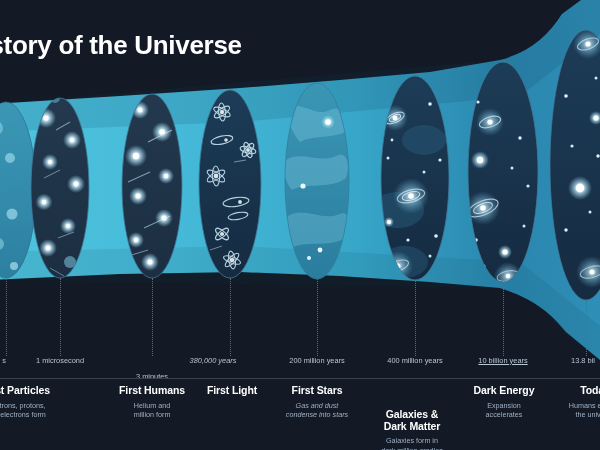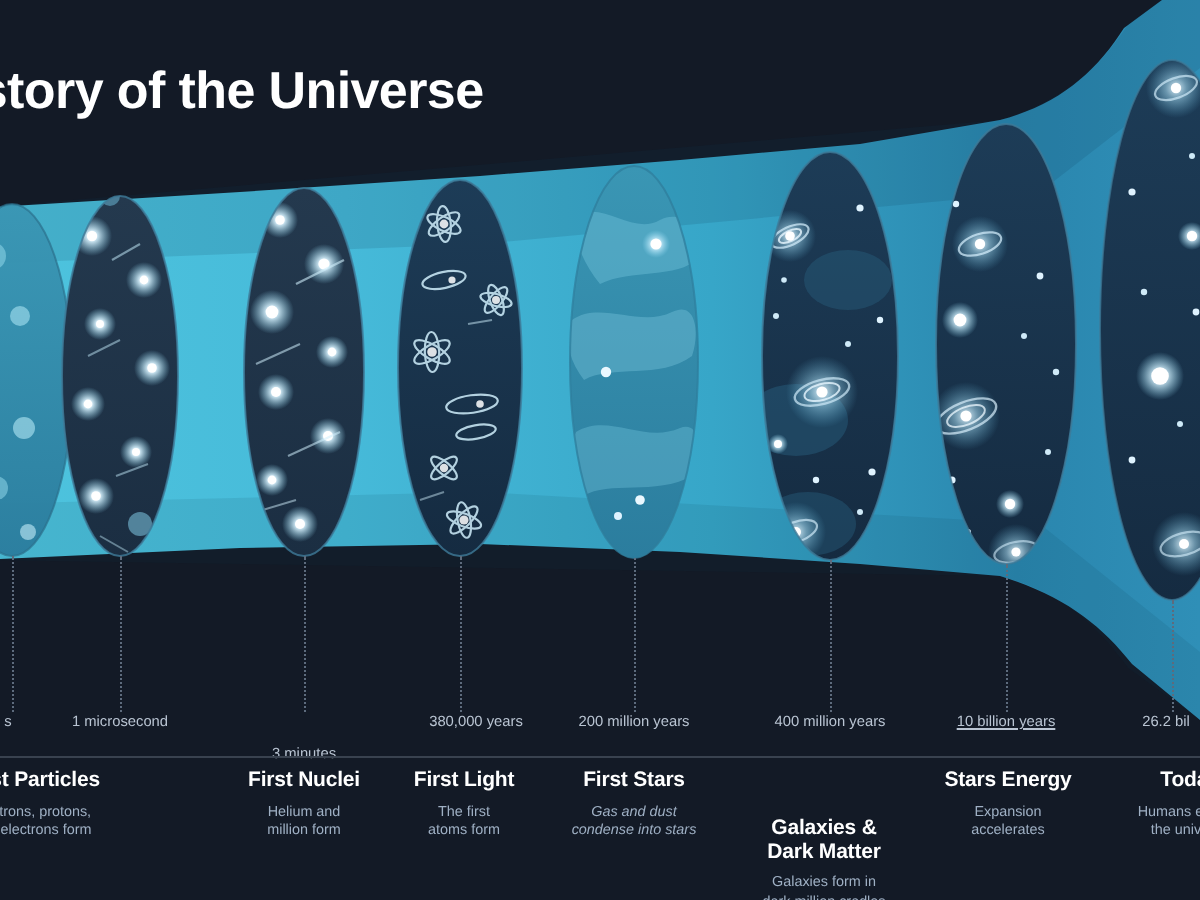--- a/index.html
+++ b/index.html
@@ -360,64 +360,62 @@
   <div class="connector" style="left:415px;top:280px;height:76px;"></div>
   <div class="connector" style="left:503px;top:282px;height:74px;"></div>
   <div class="connector" style="left:586px;top:300px;height:56px;"></div>
 
   <div class="title">History of the Universe</div>
 
   <div class="timerow">
     <div class="timelabel" style="left:4px;">s</div>
     <div class="timelabel" style="left:60px;">1 microsecond</div>
     <div class="timelabel" style="left:152px;margin-top:16px;">3 minutes</div>
-    <div class="timelabel" style="left:238px;">380,000 years</div>
+    <div class="timelabel" style="left:213px;font-style:italic;">380,000 years</div>
     <div class="timelabel" style="left:317px;">200 million years</div>
     <div class="timelabel" style="left:415px;">400 million years</div>
     <div class="timelabel" style="left:503px;text-decoration:underline;">10 billion years</div>
-    <div class="timelabel" style="left:583px;">26.2 bil</div>
+    <div class="timelabel" style="left:583px;">13.8 bil</div>
   </div>
 
   <div class="divider"></div>
 
   <div class="cards">
 
     <div class="card" style="left:-44px;width:120px;">
       <div class="h">First Particles</div>
       <div class="d" style="white-space:pre-line;">Neutrons, protons,
 and electrons form</div>
     </div>
 
     <div class="card" style="left:104px;width:96px;">
-      <div class="h">First Nuclei</div>
+      <div class="h">First Humans</div>
       <div class="d" style="white-space:pre-line;">Helium and
 million form</div>
     </div>
 
     <div class="card" style="left:186px;width:92px;">
       <div class="h">First Light</div>
-      <div class="d" style="white-space:pre-line;">The first
-atoms form</div>
     </div>
 
     <div class="card" style="left:262px;width:110px;">
       <div class="h">First Stars</div>
       <div class="d" style="white-space:pre-line;font-style:italic;">Gas and dust
 condense into stars</div>
     </div>
 
     <div class="card" style="left:358px;width:108px;margin-top:24px;">
       <div class="h two" style="white-space:pre-line;">Galaxies &amp;
 Dark Matter</div>
       <div class="d" style="white-space:pre-line;">Galaxies form in
 dark million cradles</div>
     </div>
 
     <div class="card" style="left:454px;width:100px;">
-      <div class="h">Stars Energy</div>
+      <div class="h">Dark Energy</div>
       <div class="d" style="white-space:pre-line;">Expansion
 accelerates</div>
     </div>
 
     <div class="card" style="left:552px;width:86px;">
       <div class="h">Today</div>
       <div class="d" style="white-space:pre-line;">Humans explore
 the universe</div>
     </div>
 

